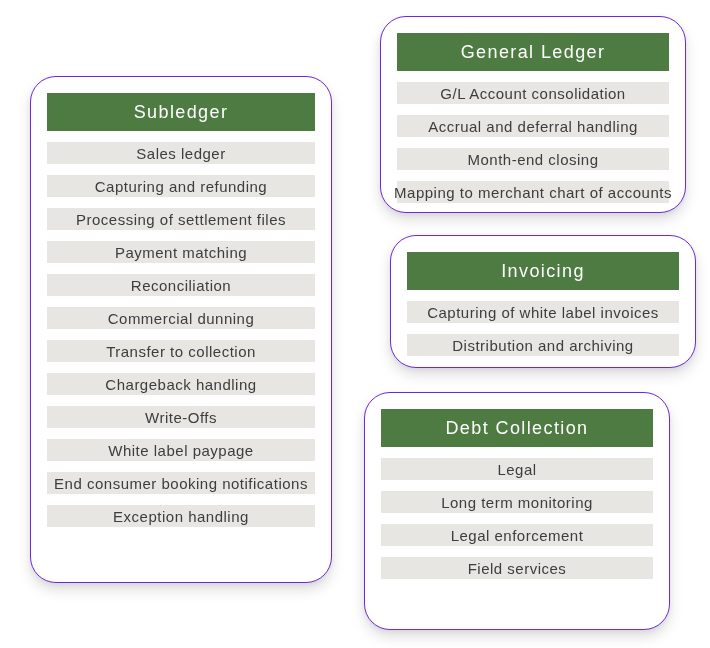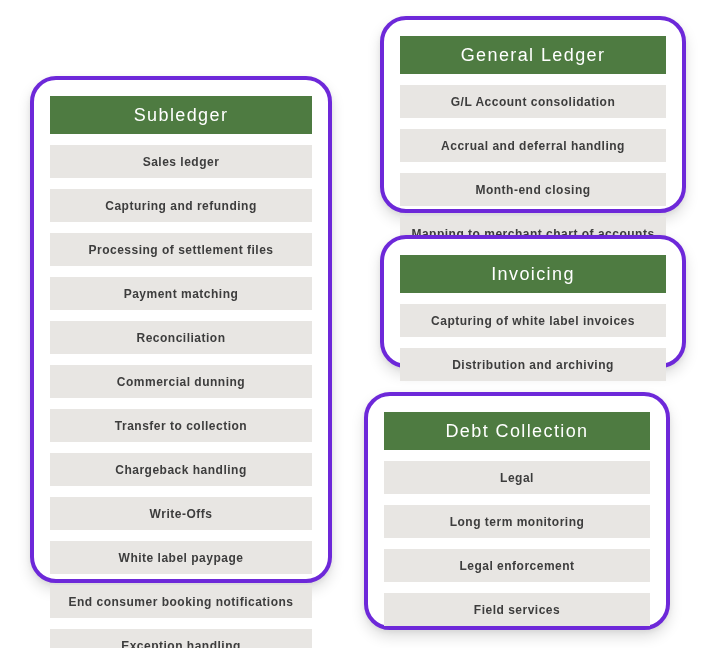--- a/index.html
+++ b/index.html
@@ -14,21 +14,21 @@
   html,body{width:710px;height:648px;}
   body{
     background:var(--page-bg);
     font-family:"Liberation Sans","DejaVu Sans",sans-serif;
     overflow:hidden;
   }
   .canvas{position:relative;width:710px;height:648px;}
   .card{
     position:absolute;
     background:var(--card-bg);
-    border:4px solid #6d28d9;
+    border:1px solid #6d28d9;
     border-radius:26px;
     box-shadow:0 7px 14px rgba(0,0,0,.13),0 2px 5px rgba(0,0,0,.06);
     padding:16px;
     display:flex;
     flex-direction:column;
     gap:11px;
   }
   .card-header{
     background:var(--header-bg);
     color:var(--header-text);
@@ -36,33 +36,32 @@
     display:flex;
     align-items:center;
     justify-content:center;
     font-size:18px;
     letter-spacing:1.4px;
     flex:0 0 auto;
   }
   .item-bar{
     background:var(--item-bg);
     color:var(--item-text);
-    height:33px;
+    height:22px;
     display:flex;
     align-items:center;
     justify-content:center;
-    font-size:12px;
+    font-size:15px;
     letter-spacing:.5px;
     white-space:nowrap;
     flex:0 0 auto;
-    font-weight:bold;
   }
   #card-subledger{left:30px;top:76px;width:302px;height:507px;}
   #card-general-ledger{left:380px;top:16px;width:306px;height:197px;}
-  #card-invoicing{left:380px;top:235px;width:306px;height:133px;}
+  #card-invoicing{left:390px;top:235px;width:306px;height:133px;}
   #card-debt-collection{left:364px;top:392px;width:306px;height:238px;}
 </style>
 </head>
 <body>
 
 <div class="canvas">
 
   <div class="card" id="card-subledger">
     <div class="card-header">Subledger</div>
     <div class="item-bar">Sales ledger</div>

